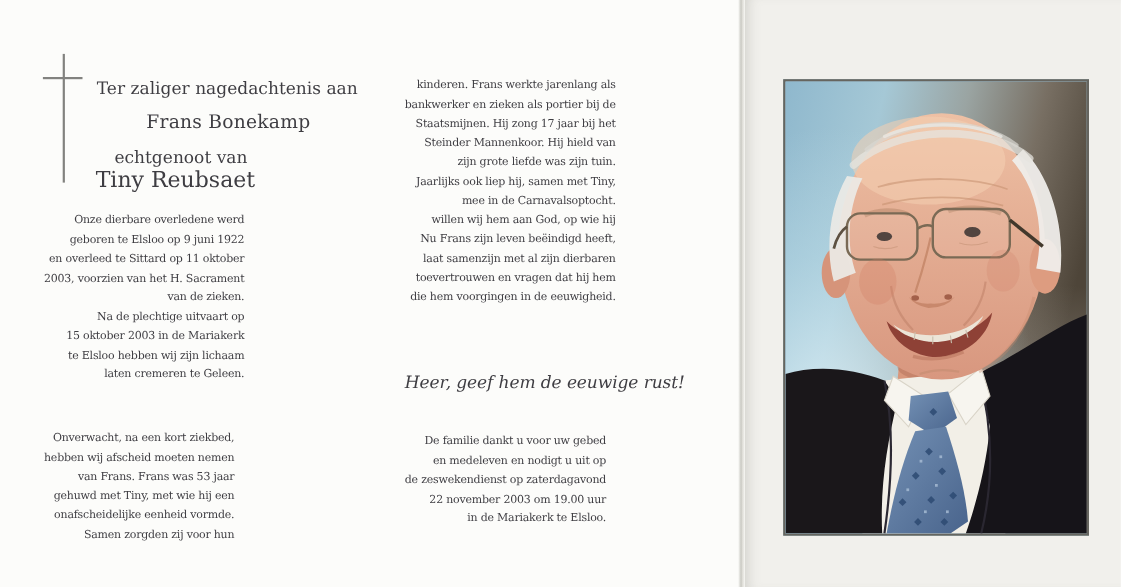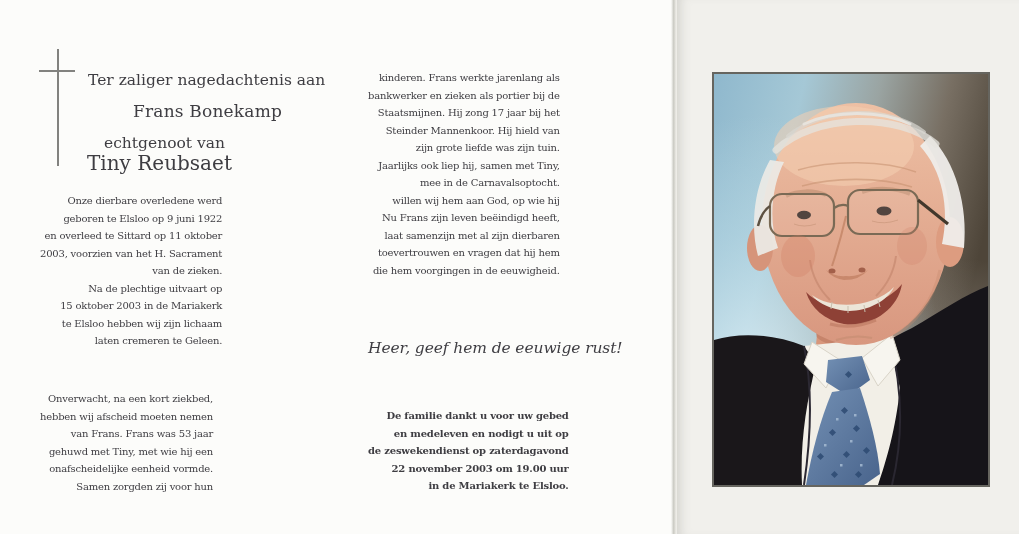--- a/index.html
+++ b/index.html
@@ -9,21 +9,21 @@
   .intro{left:88px;top:71px;font-size:15.5px;}
   .name{left:87px;top:101px;font-size:17px;letter-spacing:.2px;margin-left:46px;}
   .rel{left:104px;top:134px;font-size:15.5px;}
   .spouse{left:87px;top:151px;font-size:20px;}
   .para{font-size:10px;line-height:17.5px;letter-spacing:-0.2px;text-align:right;}
   .para .ln{white-space:nowrap;}
   .para-bd{left:40px;top:192px;}
   .para-fw{left:40px;top:390px;}
   .para-bio{left:368px;top:69px;}
   .prayer{left:368px;top:339px;font-size:15.5px;font-style:italic;letter-spacing:-0.1px;}
-  .para-th{left:368px;top:407px;font-weight:bold;}
+  .para-th{left:368px;top:393px;}
   .cross-v{position:absolute;left:57px;top:49px;width:2px;height:117px;background:#82827f;}
   .cross-h{position:absolute;left:39px;top:70px;width:36px;height:2px;background:#82827f;}
   .fold-line{position:absolute;left:671px;top:0;width:6px;height:534px;
      background:linear-gradient(90deg,#fcfcfa 0%,#c9c9c2 45%,#e3e2dc 70%,#f1f0ec 100%);}
   .right-page{position:absolute;left:677px;top:0;width:342px;height:534px;background:#f1f0ec;
      box-shadow:inset 10px 0 12px -8px rgba(100,100,90,.25);}
   .photo-frame{position:absolute;left:35px;top:72px;width:274px;height:411px;
      border:2px solid #66655f;background:#9cc0d2;}
   .photo-frame svg{display:block;}
 </style>

